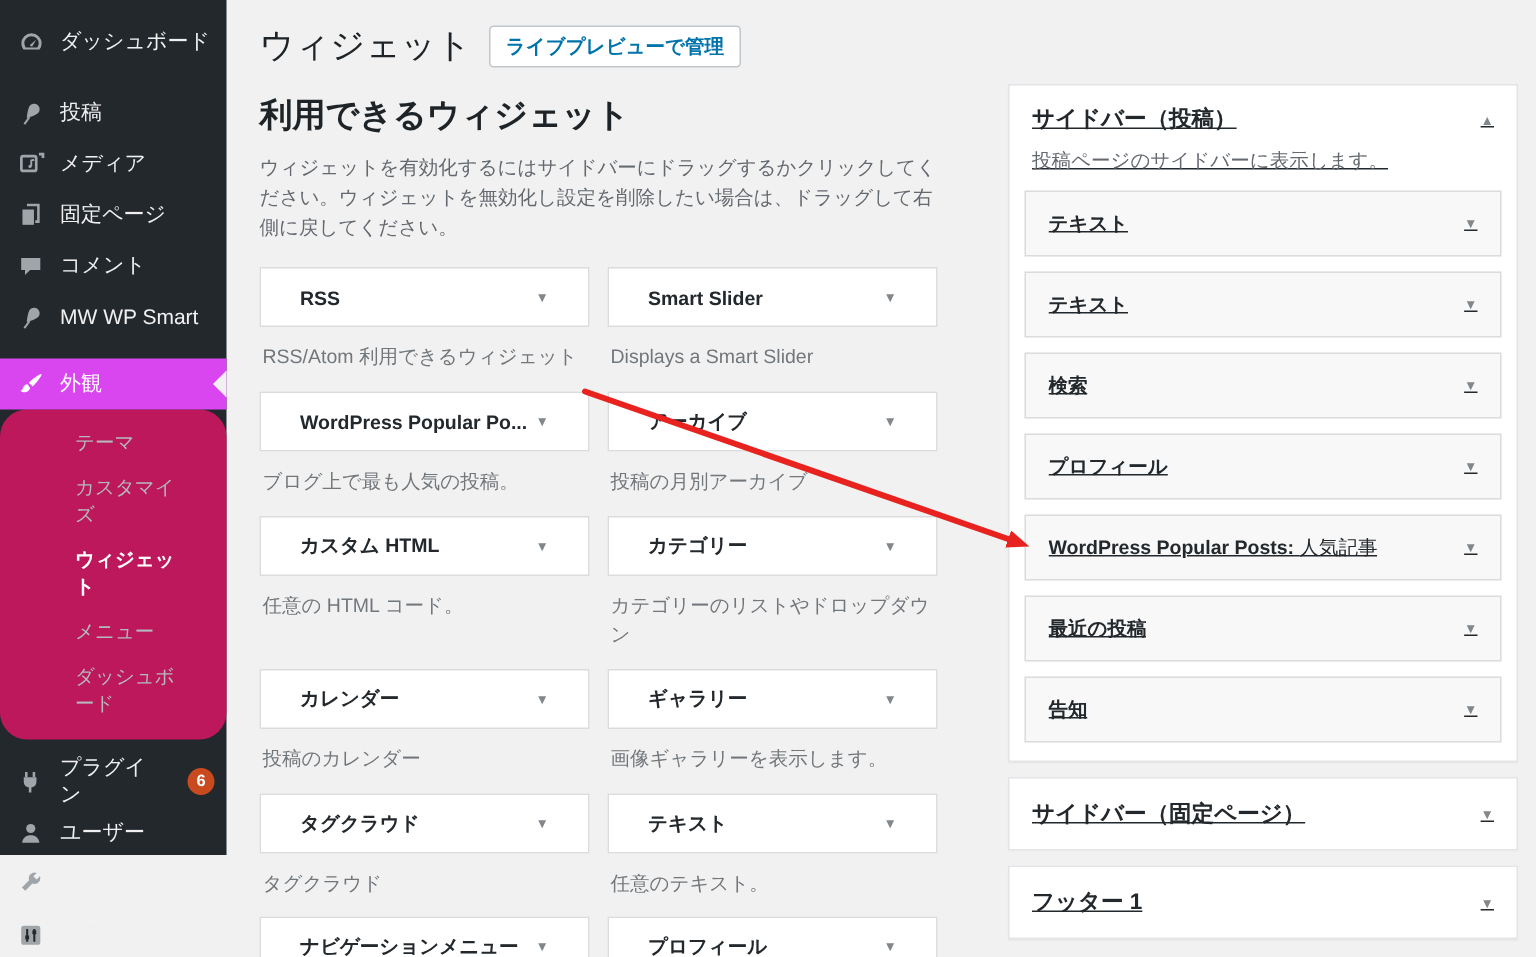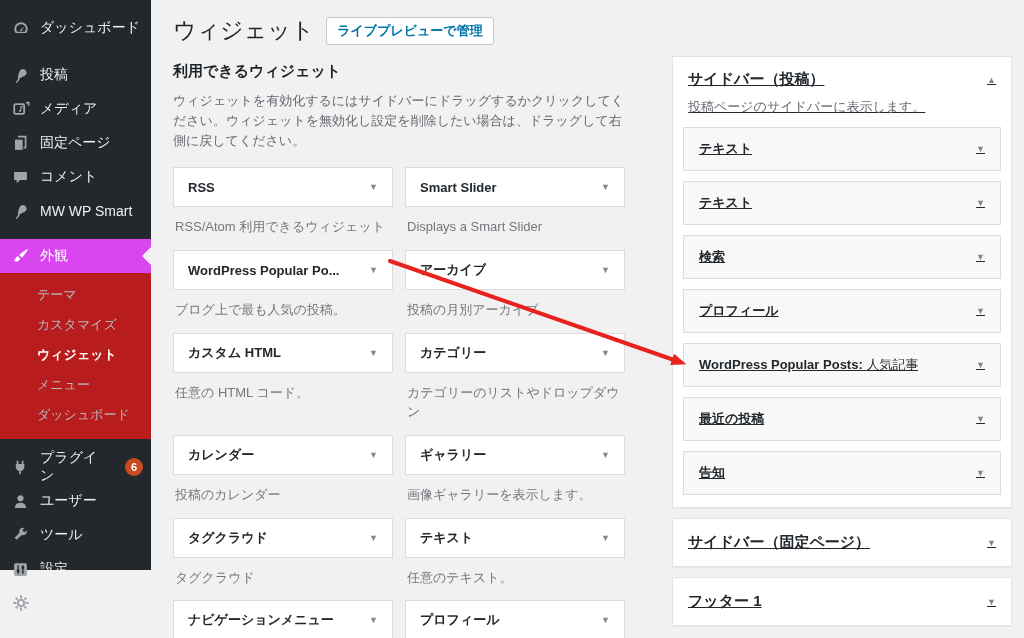--- a/index.html
+++ b/index.html
@@ -17,21 +17,21 @@
   }
   .menu-item .mi-icon { width:19px; height:19px; display:flex; align-items:center; justify-content:center; flex:0 0 19px; }
   .menu-item.first { margin-top:11px; margin-bottom:13px; }
   .menu-item.active {
     background:#d946ef; color:#fff; font-weight:400;
   }
   .menu-item.active::after {
     content:""; position:absolute; right:0; top:50%; margin-top:-9px;
     border:9px solid transparent; border-right-color:#f1f1f1; border-left-width:0;
   }
-  .submenu { background:#b91c1c; padding:7px 0 9px; }
+  .submenu { background:#be185d; padding:7px 13px 9px;border-radius:18px; }
   .submenu-item {
     display:block; padding:6px 12px 6px 37px; font-size:13px; color:#b4b9be; cursor:pointer;
   }
   .submenu-item.current { color:#fff; font-weight:700; }
   .gap-sm { height:11px; }
   .badge {
     display:inline-flex; align-items:center; justify-content:center;
     min-width:18px; height:18px; border-radius:50%; background:#ca4a1f;
     color:#fff; font-size:11px; font-weight:700; margin-left:7px; padding:0 3px;
   }
@@ -41,29 +41,29 @@
   .page-header { display:flex; align-items:center; gap:12px; margin-bottom:10px; }
   .page-title { font-size:23px; font-weight:400; color:#1d2327; }
   .live-btn {
     font-size:13px; font-weight:600; color:#0073aa; background:#fff;
     border:1px solid #bfc6cc; border-radius:3px; padding:4px 10px; cursor:pointer;
   }
   .columns { display:flex; justify-content:space-between; align-items:flex-start; }
   .left-col { width:452px; }
   .right-col { width:340px; }
 
-  .avail-heading { font-size:15px; font-weight:700; margin:6px 0 10px; color:#1d2327; }
+  .avail-heading { font-size:22px; font-weight:700; margin:6px 0 10px; color:#1d2327; }
   .avail-desc { font-size:13px; color:#646970; line-height:1.55; margin-bottom:16px; }
 
   .w-row { display:flex; gap:12px; }
   .w-cell { width:220px; }
   .w-card {
     background:#fff; border:1px solid #dcdcde; height:40px;
     display:flex; align-items:center; justify-content:space-between;
-    padding:0 14px; cursor:pointer;
+    padding:0 26px; cursor:pointer;
   }
   .w-card .w-name { font-size:13px; font-weight:700; color:#23282d; white-space:nowrap; overflow:hidden; }
   .tri { font-size:9px; color:#82878c; flex:0 0 auto; margin-left:6px; }
   .w-desc { font-size:13px; color:#72777c; line-height:1.45; margin:11px 2px 13px; min-height:6px; }
 
   
   .panel {
     background:#fff; border:1px solid #e2e4e7; box-shadow:0 1px 1px rgba(0,0,0,.04);
     margin-bottom:10px;
     text-decoration:underline;

